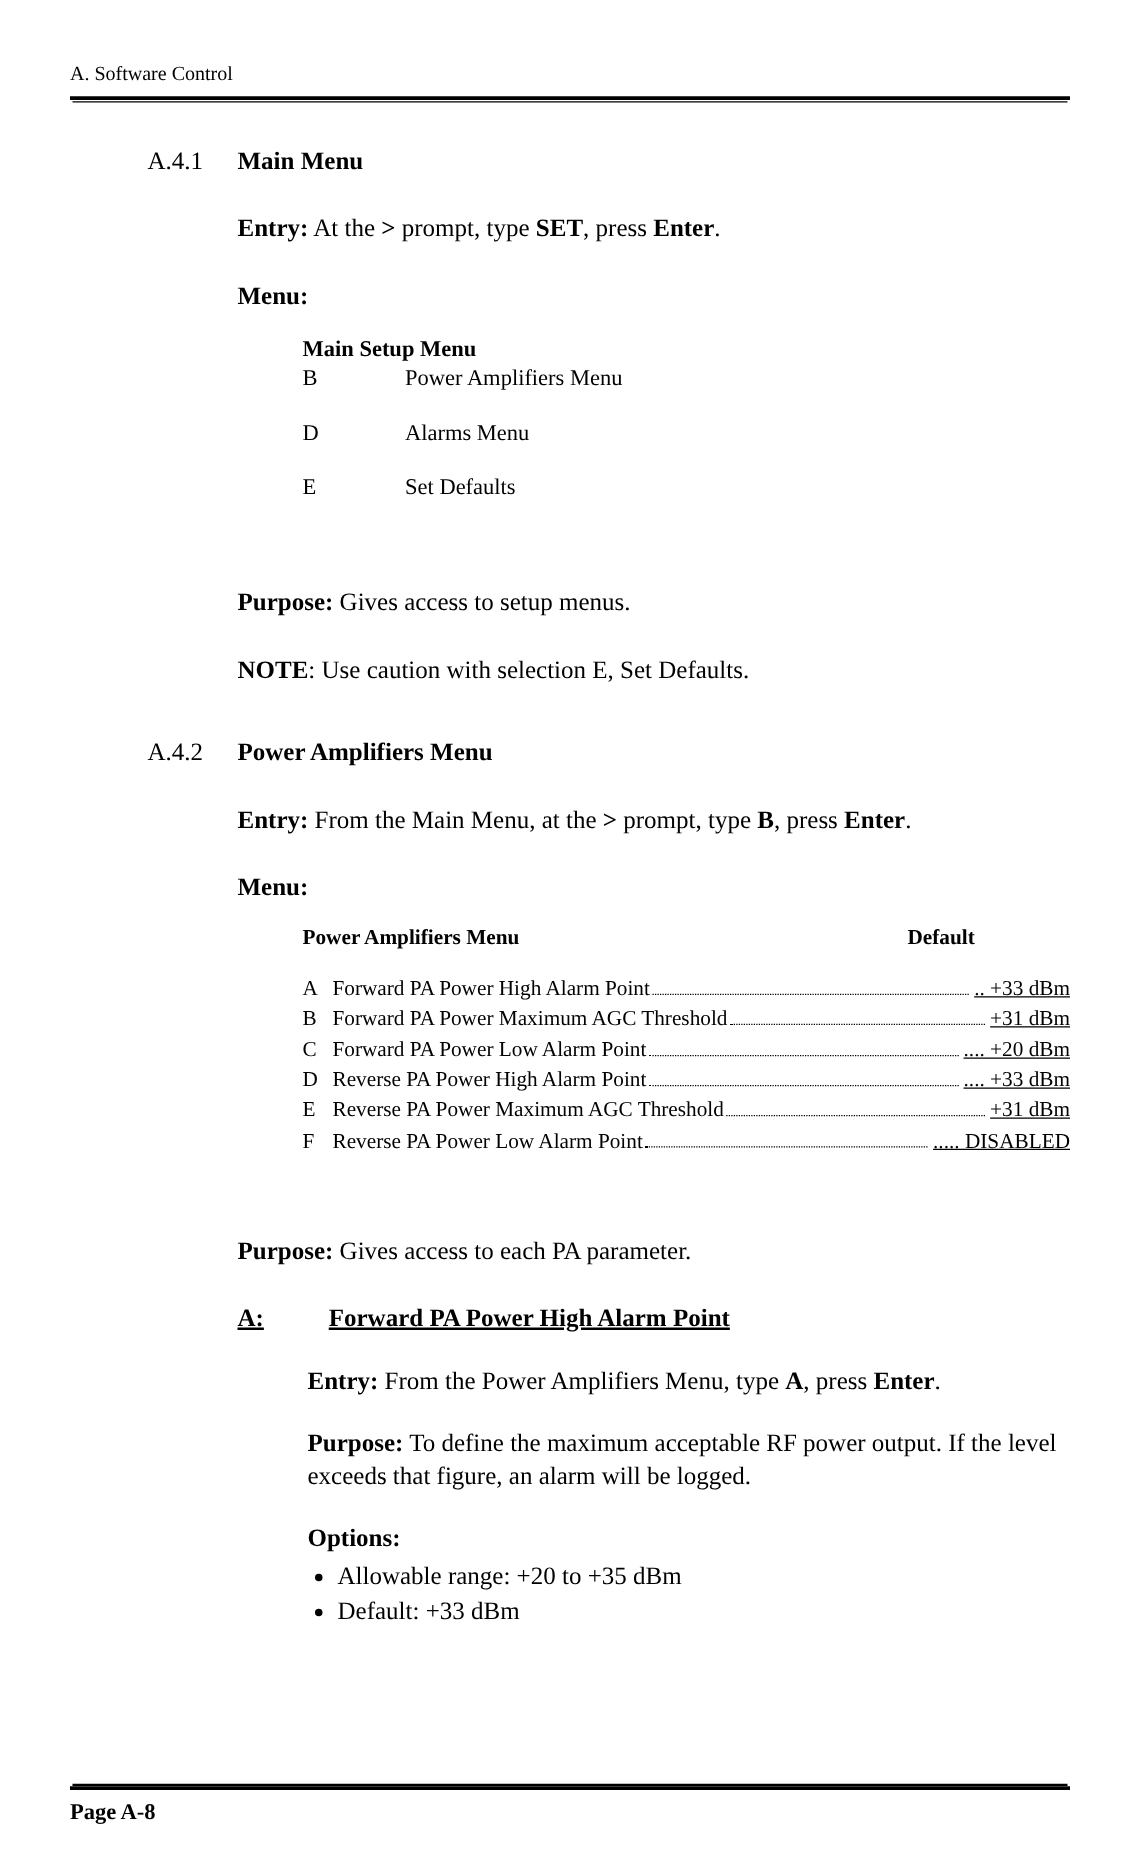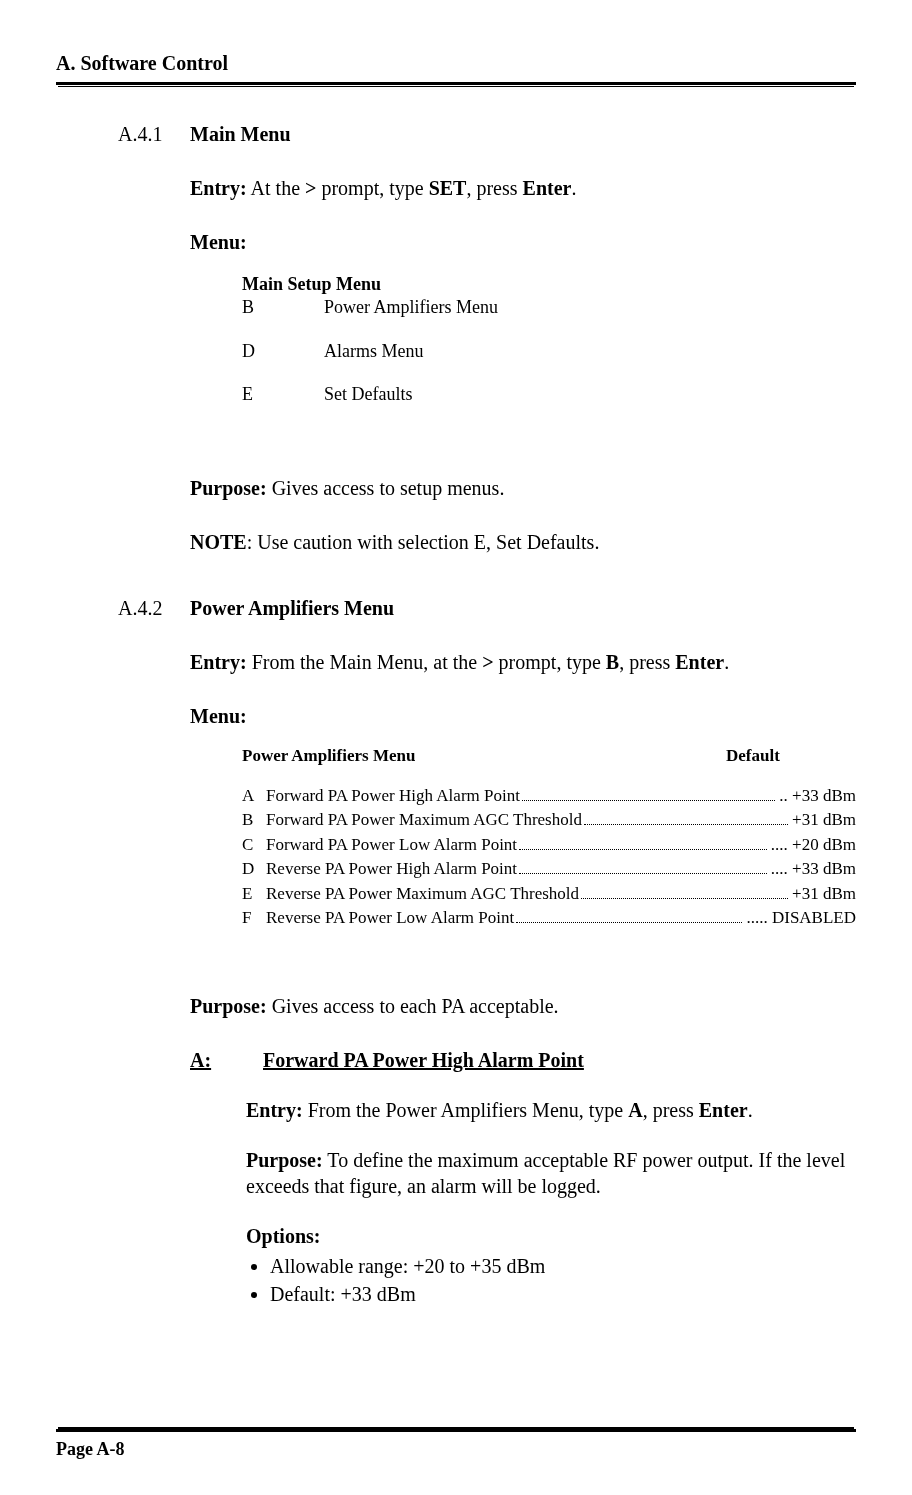--- a/index.html
+++ b/index.html
@@ -14,22 +14,22 @@
     background: #fff;
     color: #000;
   }
   .header-line {
     border-bottom: 3px solid #000;
     box-shadow: 0 4px 0 -2px #000;
     padding-bottom: 2px;
     margin-bottom: 36px;
   }
   .doc-header {
-    font-weight: bold;
-    font-size: 20px;
+    font-weight: normal;
+    font-size: 16px;
     margin-bottom: 4px;
   }
   .section-line {
     margin-left: 62px;
     margin-bottom: 28px;
     display: flex;
     align-items: baseline;
   }
   .sec-num {
     font-weight: normal;
@@ -78,21 +78,21 @@
     align-items: baseline;
   }
   .pa-key { width: 24px; flex-shrink:0; }
   .pa-label { flex-shrink:0; }
   .pa-dots {
     flex:1;
     border-bottom: 1.5px dotted #000;
     margin: 0 4px 4px 2px;
     height: 0.9em;
   }
-  .pa-default { white-space: nowrap; }
+  .pa-default { white-space: nowrap; text-decoration: underline; }
   .sub-underline {
     text-decoration: underline;
     font-weight: bold;
     font-size: 20px;
   }
   .subhead-row {
     margin-left: 134px;
     margin-top: 28px;
     margin-bottom: 24px;
   }
@@ -219,21 +219,21 @@
       <span class="pa-label">Reverse PA Power Low Alarm Point</span>
       <span class="pa-dots"></span>
       <span class="pa-default">..... DISABLED</span>
     </div>
   </div>
 </div>
 
 <div style="height:36px;"></div>
 
 <div class="body-block">
-  <span class="label-b">Purpose:</span><span>  Gives access to each PA acceptable.</span>
+  <span class="label-b">Purpose:</span><span>  Gives access to each PA parameter.</span>
 </div>
 
 <div class="subhead-row">
   <span class="sub-underline subhead-key">A:</span>
   <span class="sub-underline">Forward PA Power High Alarm Point</span>
 </div>
 
 <div class="inner-block" style="margin-bottom:24px;">
   <span class="label-b">Entry:</span><span> From the Power Amplifiers Menu, type </span><span class="label-b">A</span><span>, press </span><span class="label-b">Enter</span><span>.</span>
 </div>

